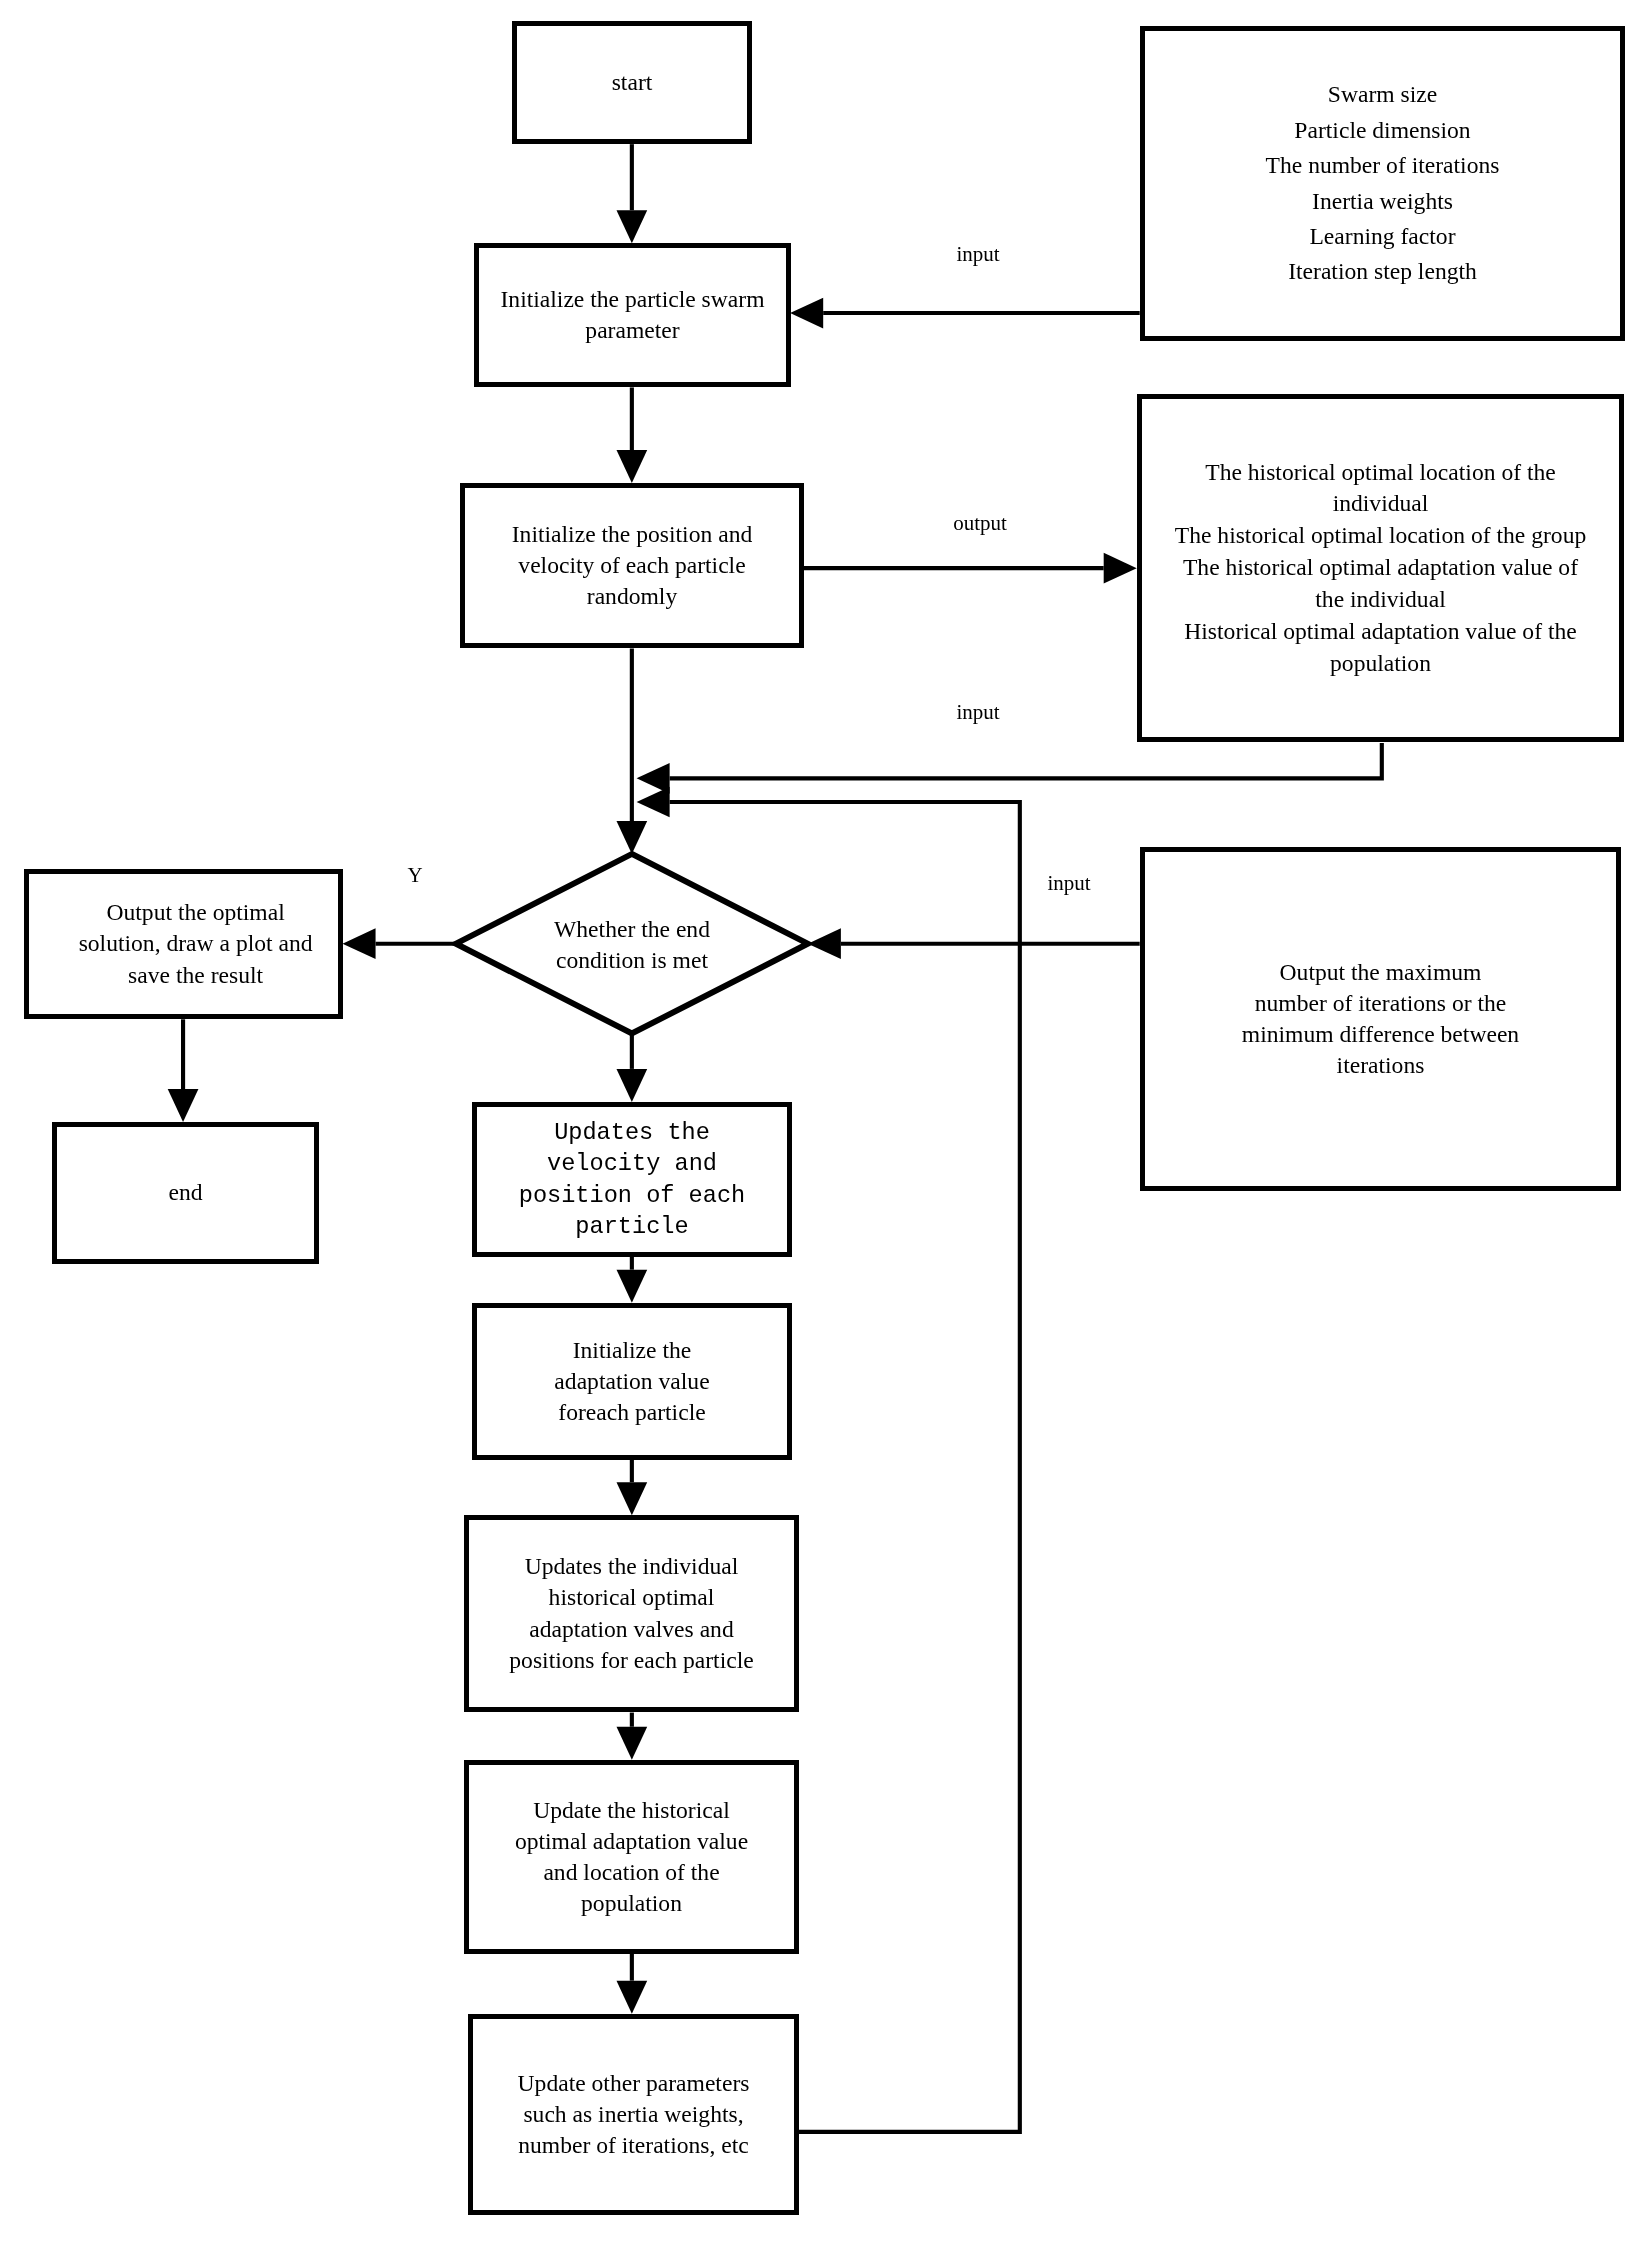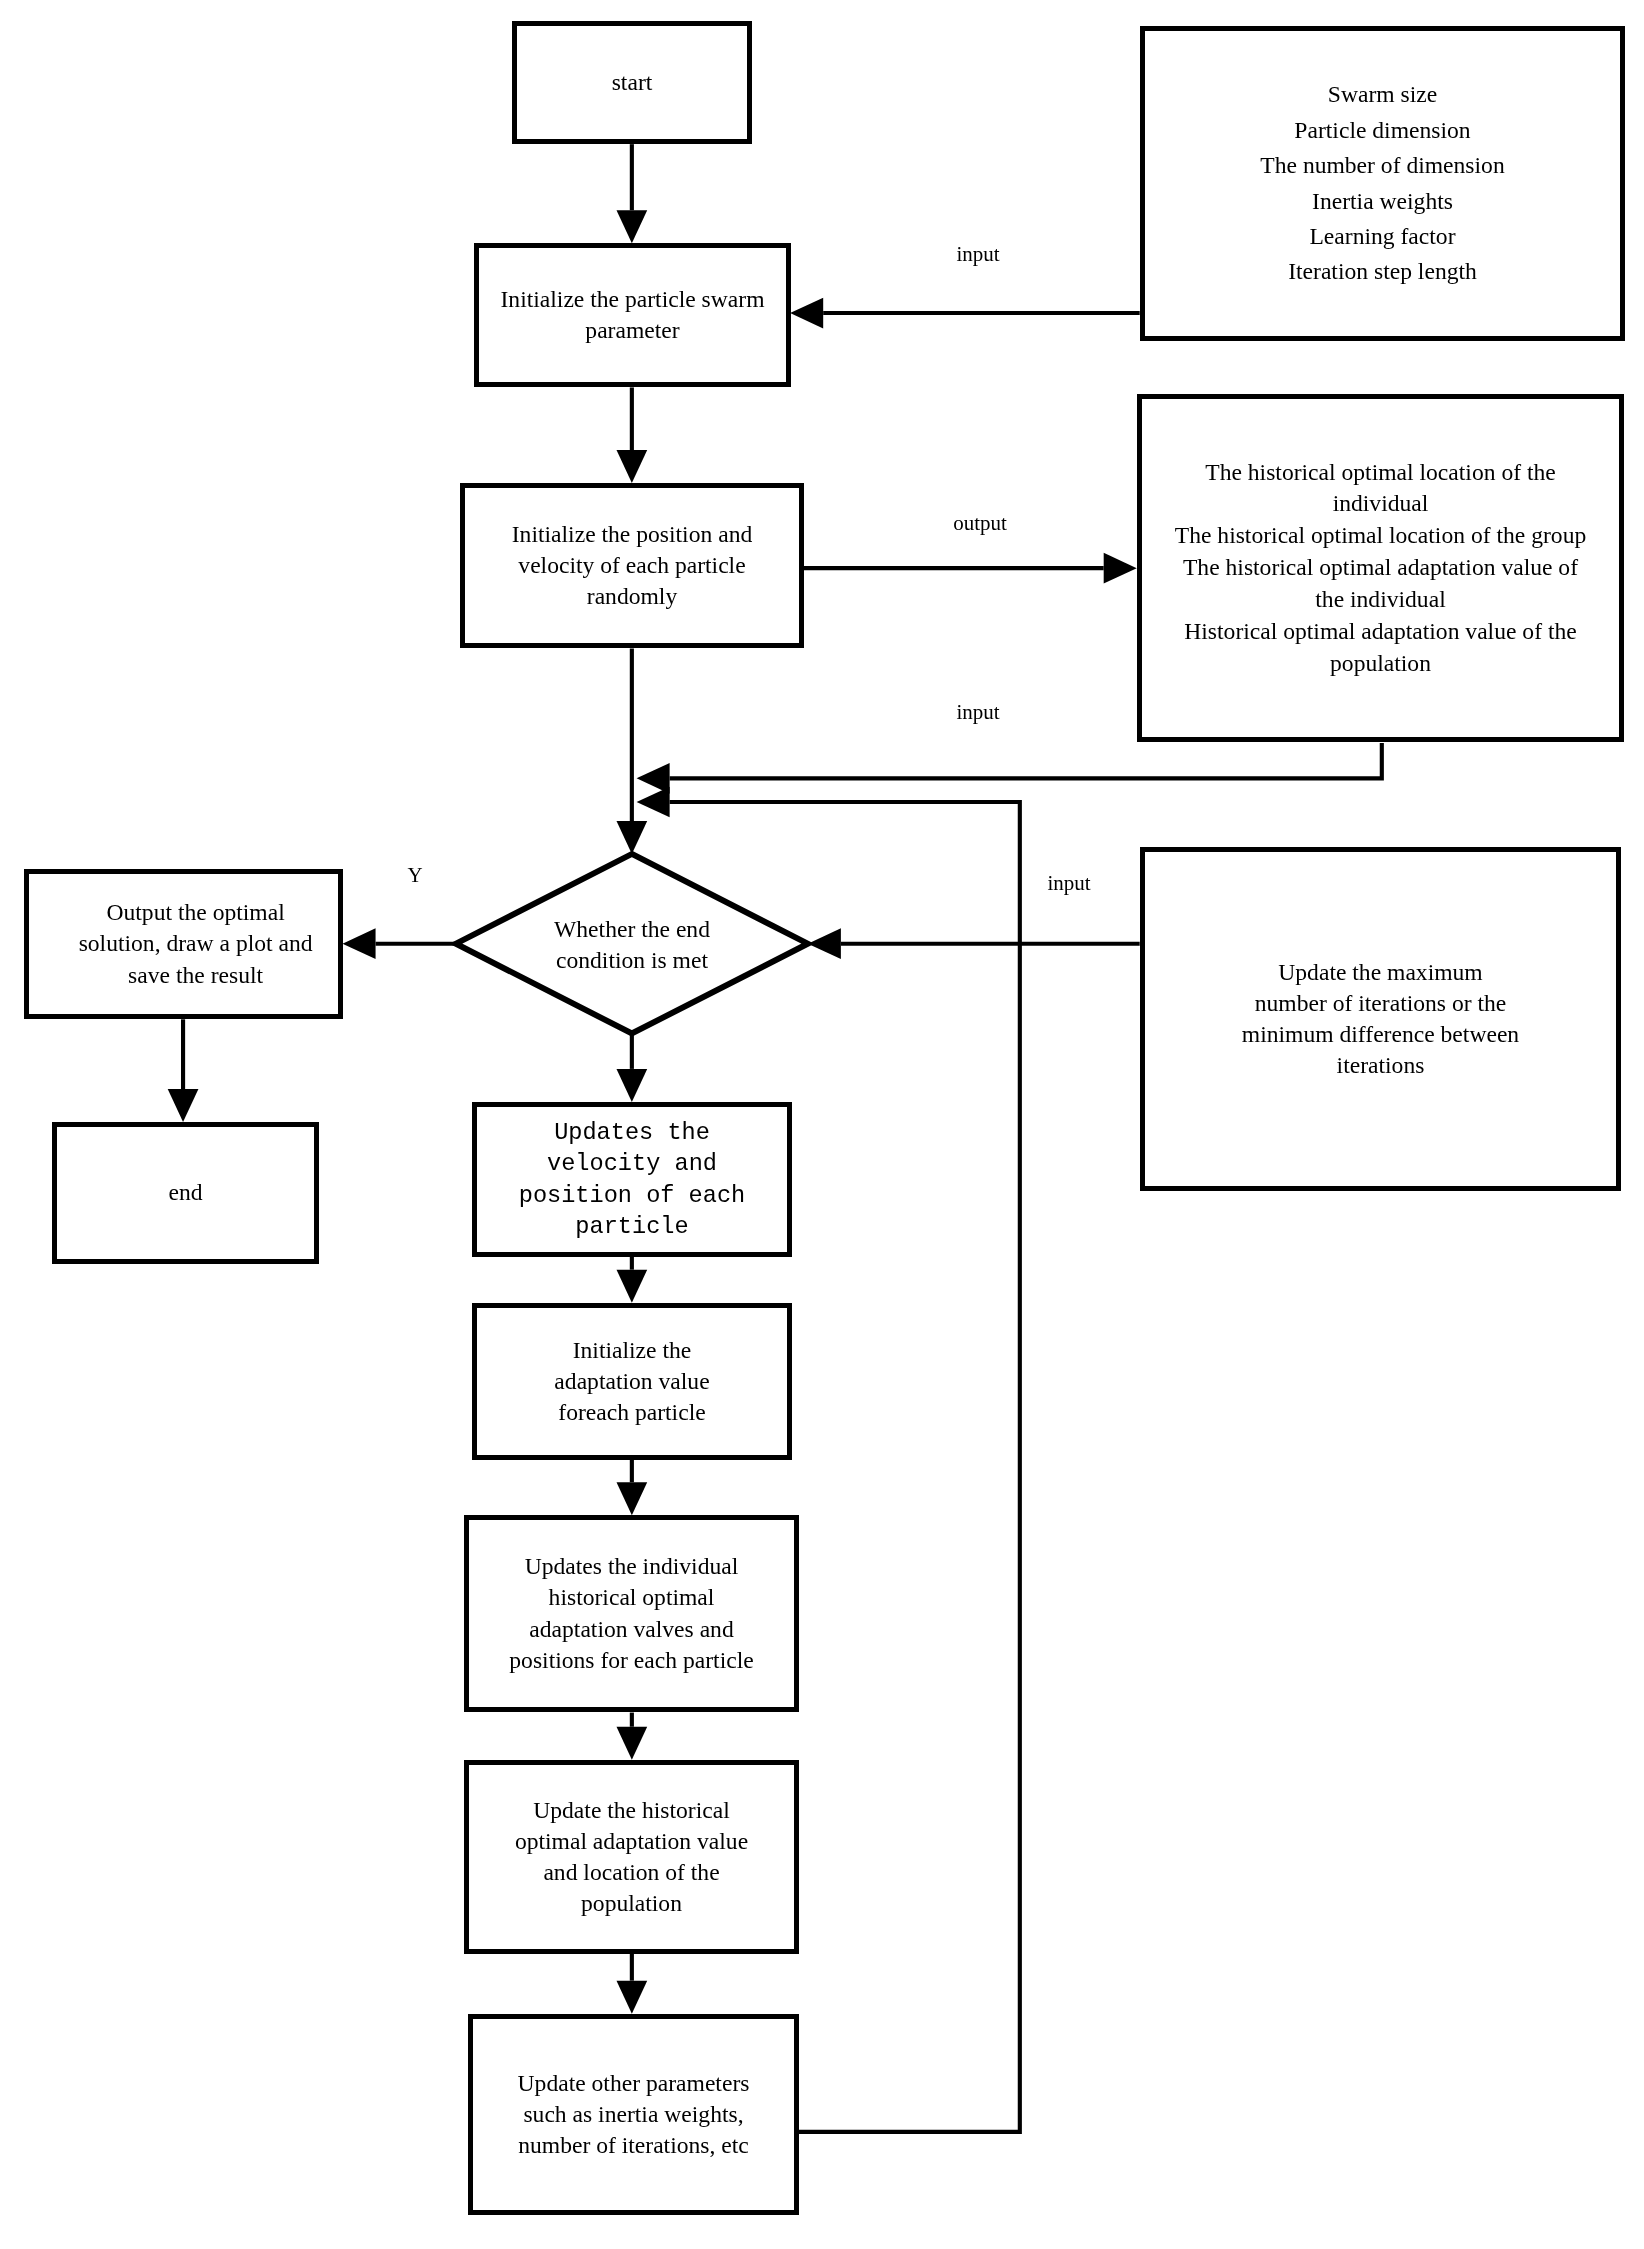--- a/index.html
+++ b/index.html
@@ -188,35 +188,35 @@
     <span class="txt" style="max-width:248px;">Output the optimal solution, draw a plot and save the result</span>
   </div>
 
   <div class="node" style="left:52px; top:1122px; width:267px; height:142px;">
     <span class="txt">end</span>
   </div>
 
   <div class="node list-node" style="left:1140px; top:26px; width:485px; height:315px;">
     <span class="line">Swarm size</span>
     <span class="line">Particle dimension</span>
-    <span class="line">The number of dimension</span>
+    <span class="line">The number of iterations</span>
     <span class="line">Inertia weights</span>
     <span class="line">Learning factor</span>
     <span class="line">Iteration step length</span>
   </div>
 
   <div class="node list-node" style="left:1137px; top:394px; width:487px; height:348px; line-height:1.35;">
     <span class="line" style="max-width:413px;">The historical optimal location of the individual</span>
     <span class="line" style="max-width:413px;">The historical optimal location of the group</span>
     <span class="line" style="max-width:413px;">The historical optimal adaptation value of the individual</span>
     <span class="line" style="max-width:413px;">Historical optimal adaptation value of the population</span>
   </div>
 
   <div class="node" style="left:1140px; top:847px; width:481px; height:344px;">
-    <span class="txt" style="max-width:278px;">Update the maximum number of iterations or the minimum difference between iterations</span>
+    <span class="txt" style="max-width:278px;">Output the maximum number of iterations or the minimum difference between iterations</span>
   </div>
 
   <div class="edge-label" style="left:978px; top:254px;">input</div>
 
   <div class="edge-label" style="left:980px; top:523px;">output</div>
 
   <div class="edge-label" style="left:978px; top:712px;">input</div>
 
   <div class="edge-label" style="left:1069px; top:883px;">input</div>
 

